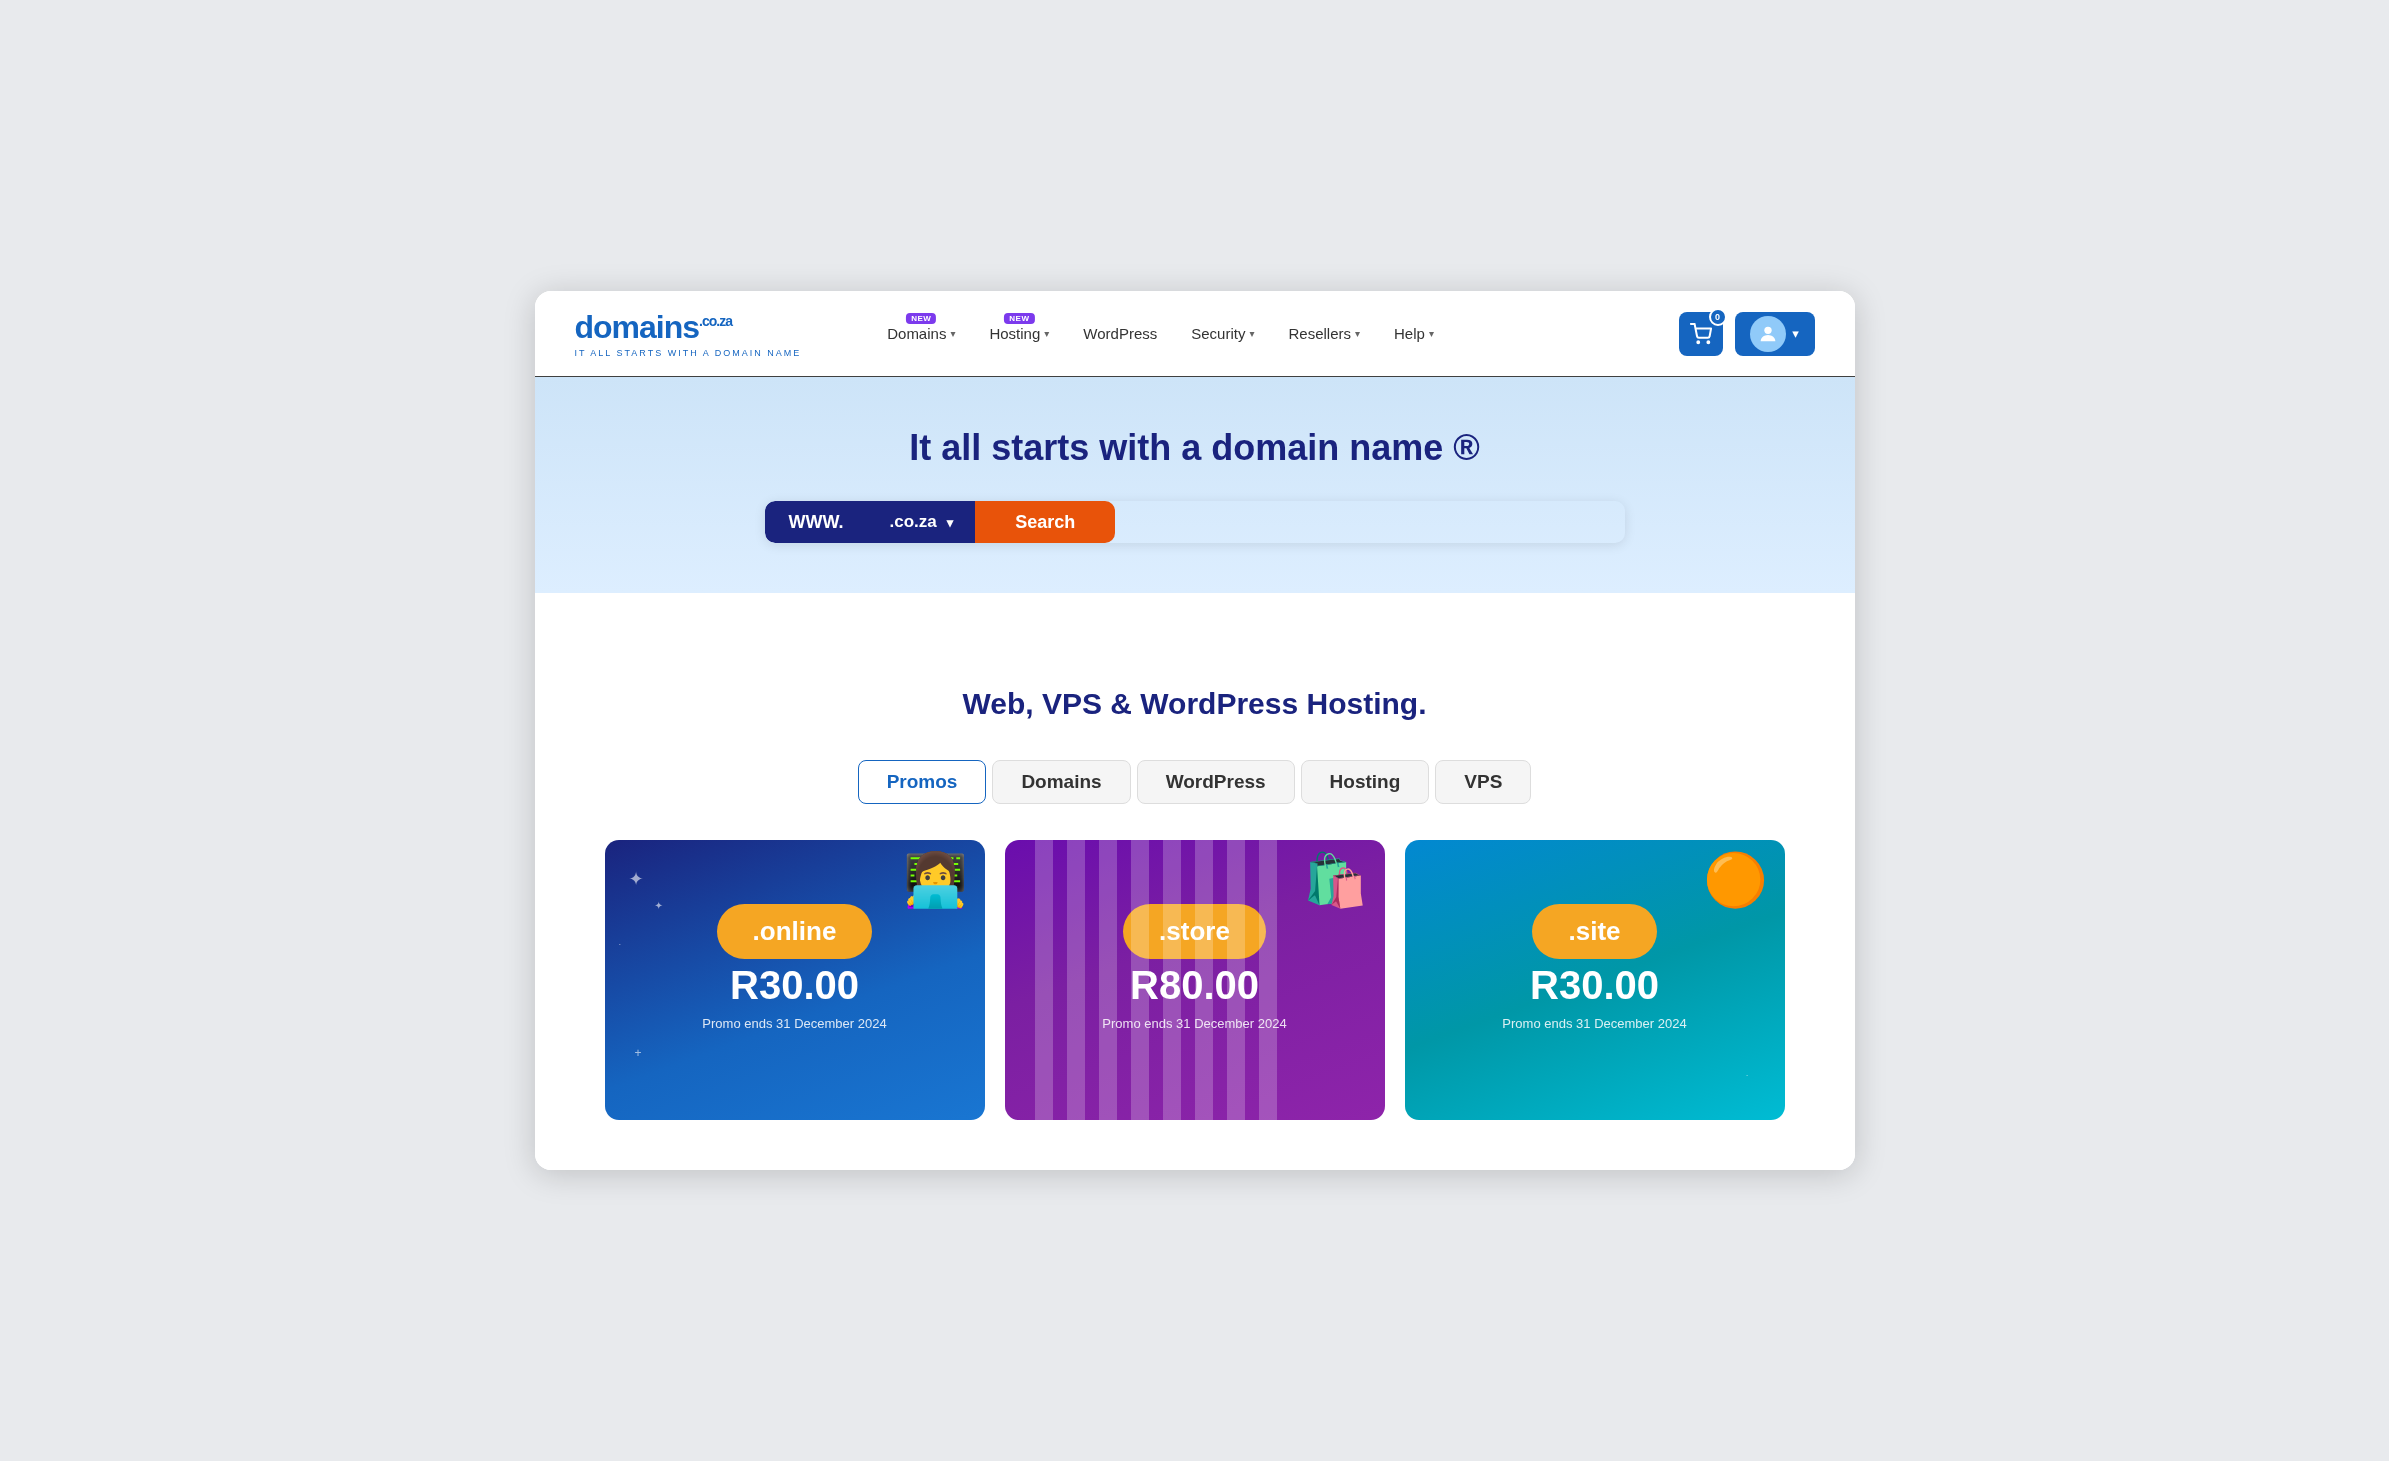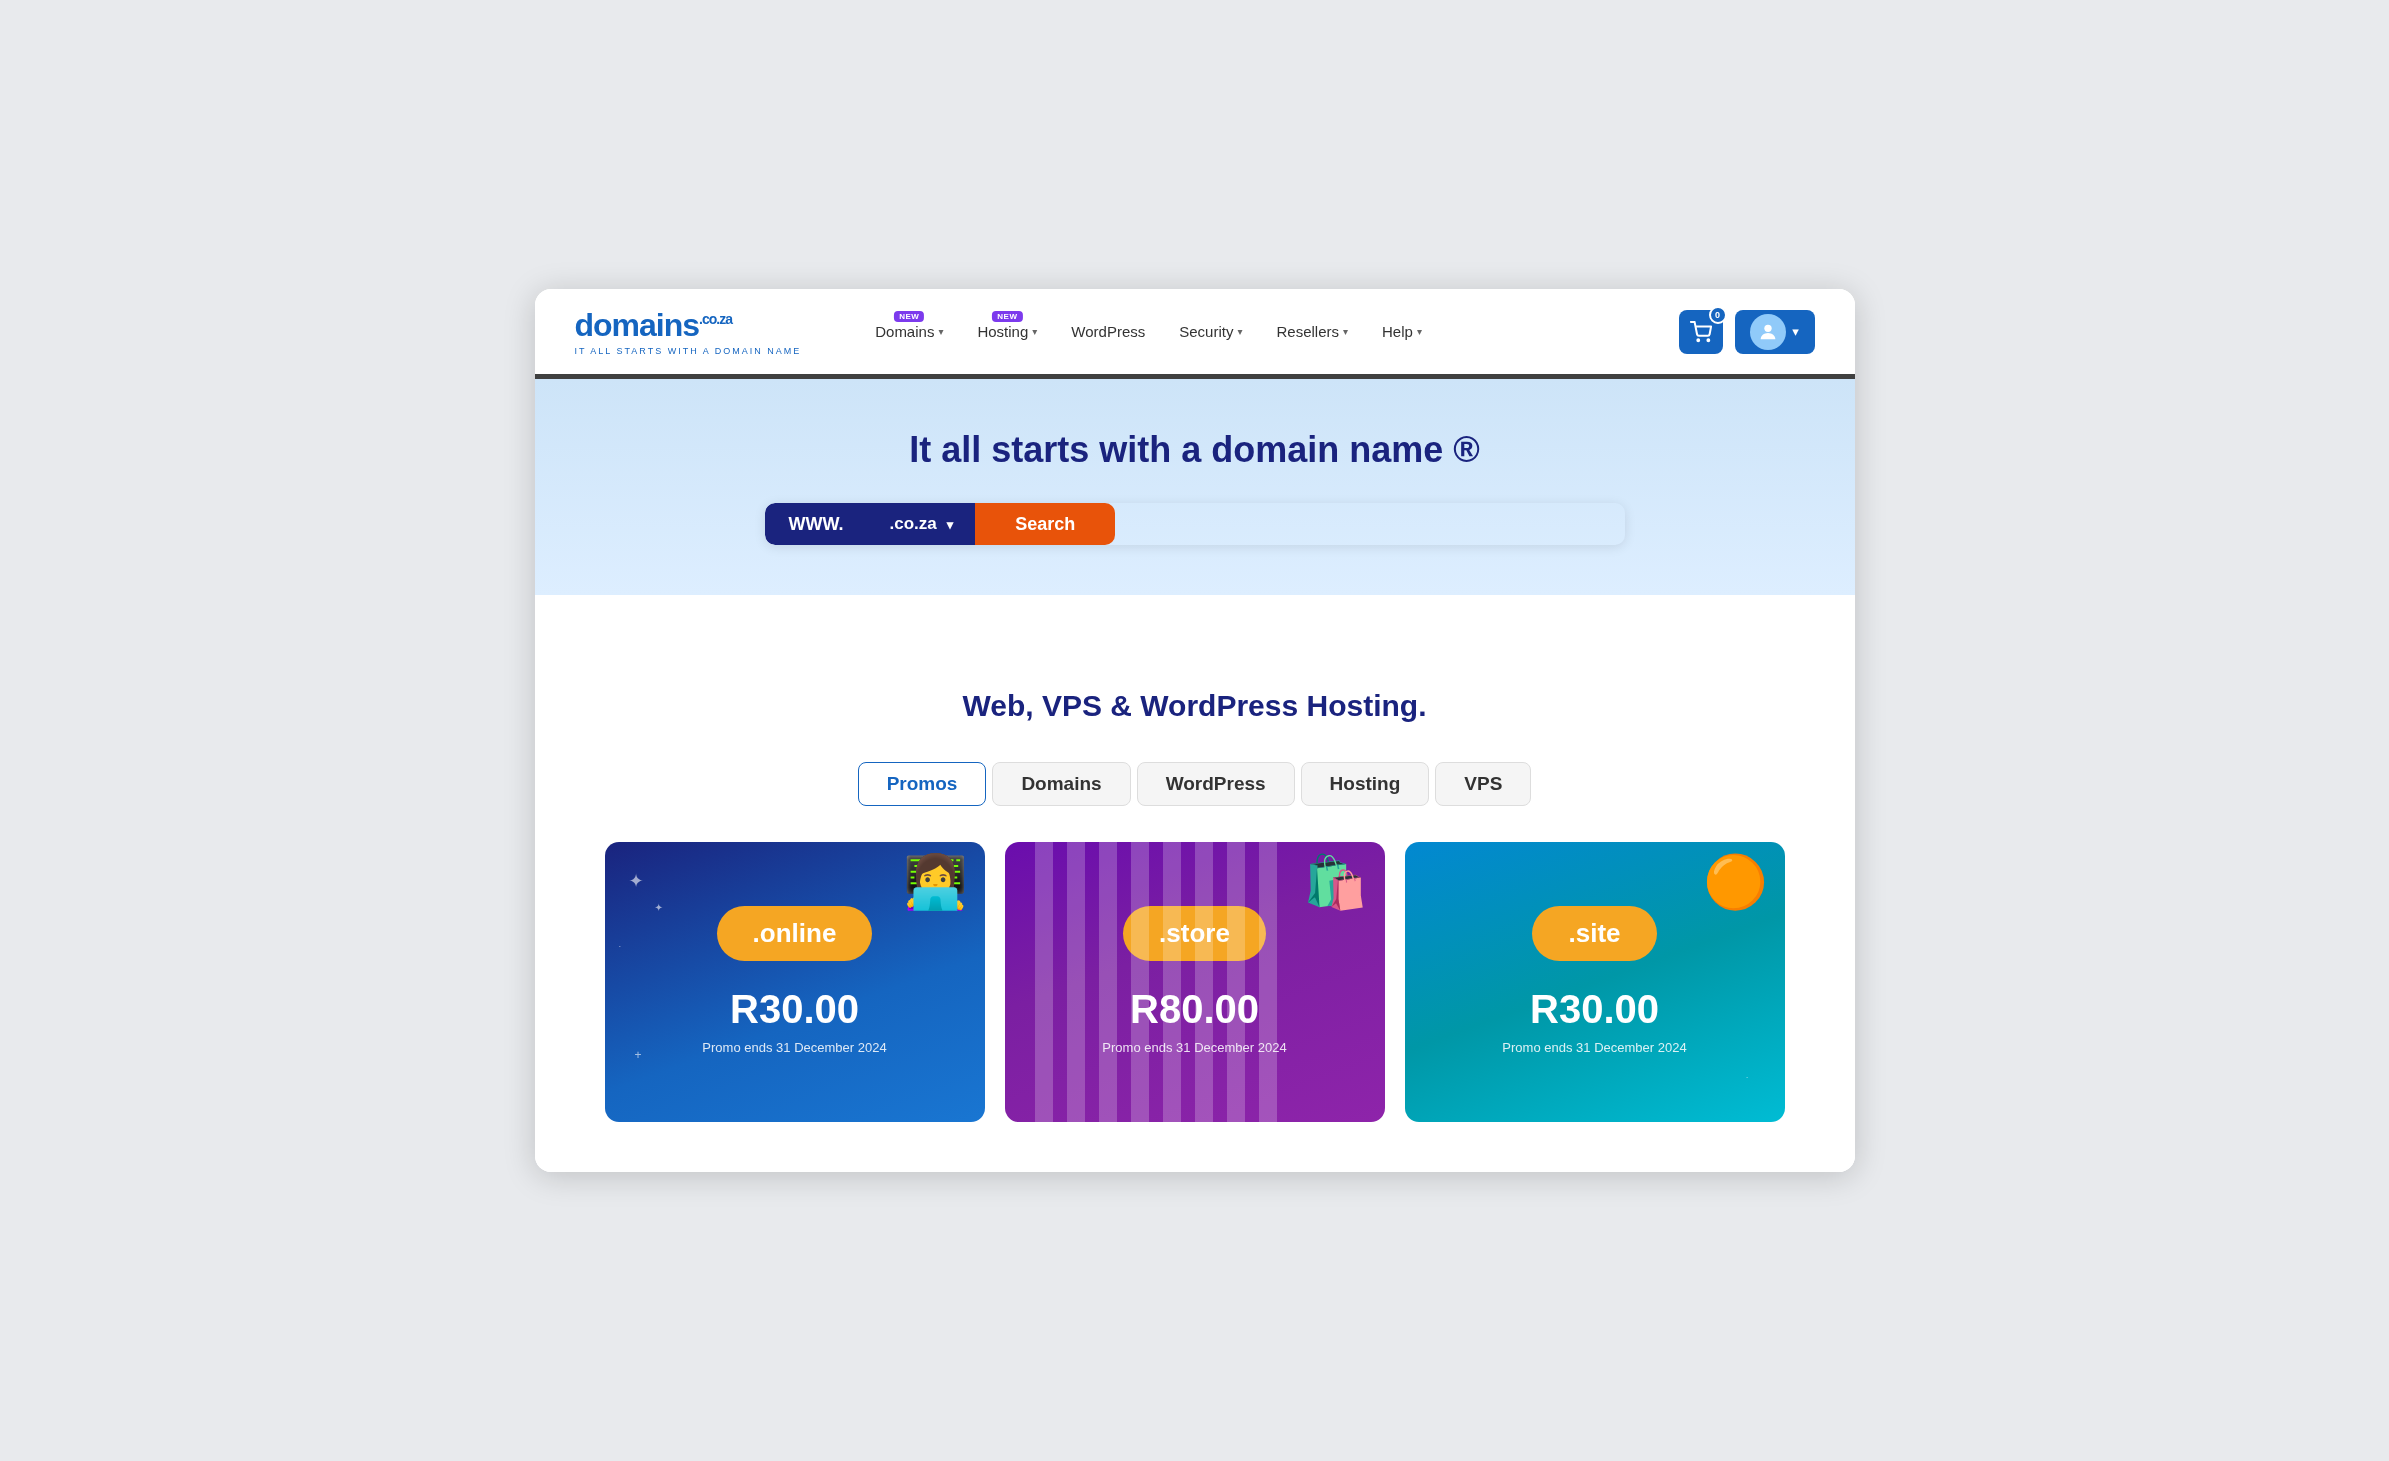--- a/index.html
+++ b/index.html
@@ -19,22 +19,22 @@
       width: 100%;
       max-width: 1320px;
       overflow: hidden;
     }
     
     .navbar {
       display: flex;
       align-items: center;
       padding: 18px 40px;
       background: #fff;
-      border-bottom: 5px solid #404040;
-      gap: 0;
+      border-bottom: 1px solid #404040;
+      gap: 12px;
     }
     .logo-area {
       flex: 0 0 auto;
       margin-right: 60px;
     }
     .logo-text {
       font-size: 32px;
       font-weight: 900;
       color: #1565c0;
       letter-spacing: -1px;
@@ -269,21 +269,21 @@
     .promo-card-site {
       background: linear-gradient(160deg, #0288d1 0%, #0097a7 50%, #00bcd4 100%);
     }
     .promo-pill {
       background: #f5a623;
       color: #fff;
       font-size: 26px;
       font-weight: 900;
       border-radius: 50px;
       padding: 12px 36px;
-      margin-bottom: 26px;
+      margin-bottom: 4px;
       margin-top: 24px;
       white-space: nowrap;
     }
     .promo-price {
       color: #fff;
       font-size: 40px;
       font-weight: 900;
       margin-bottom: 8px;
     }
     .promo-ends {

